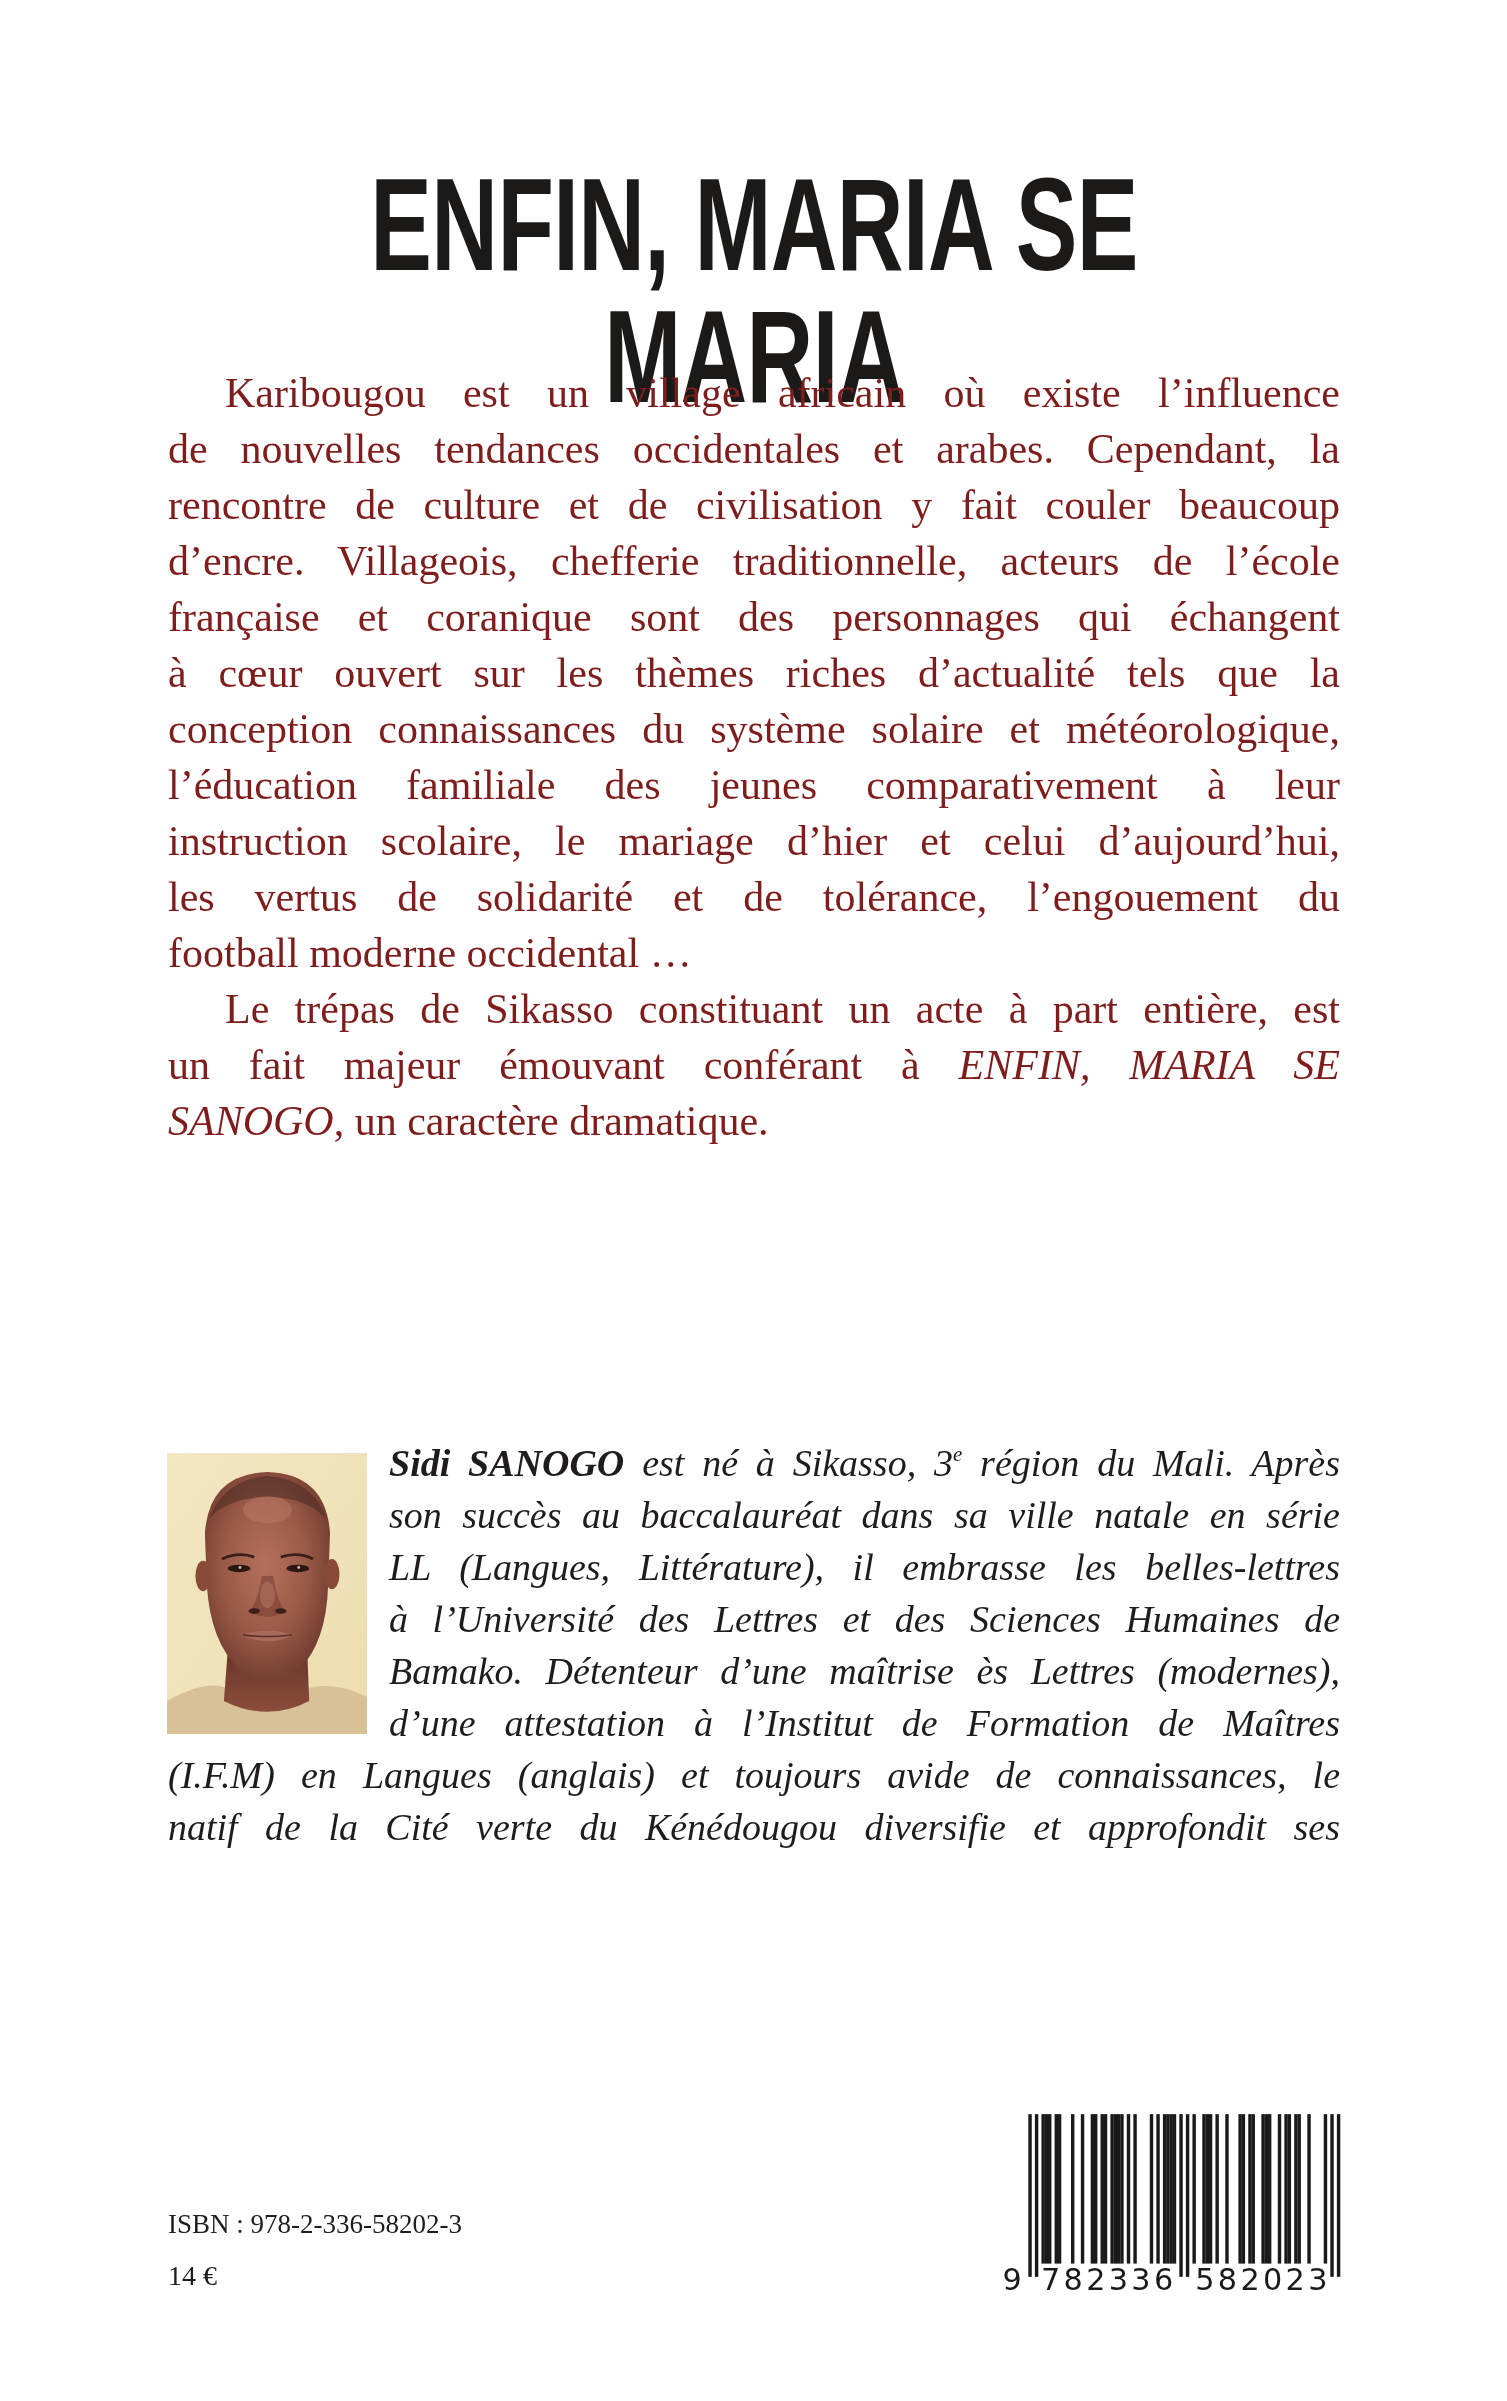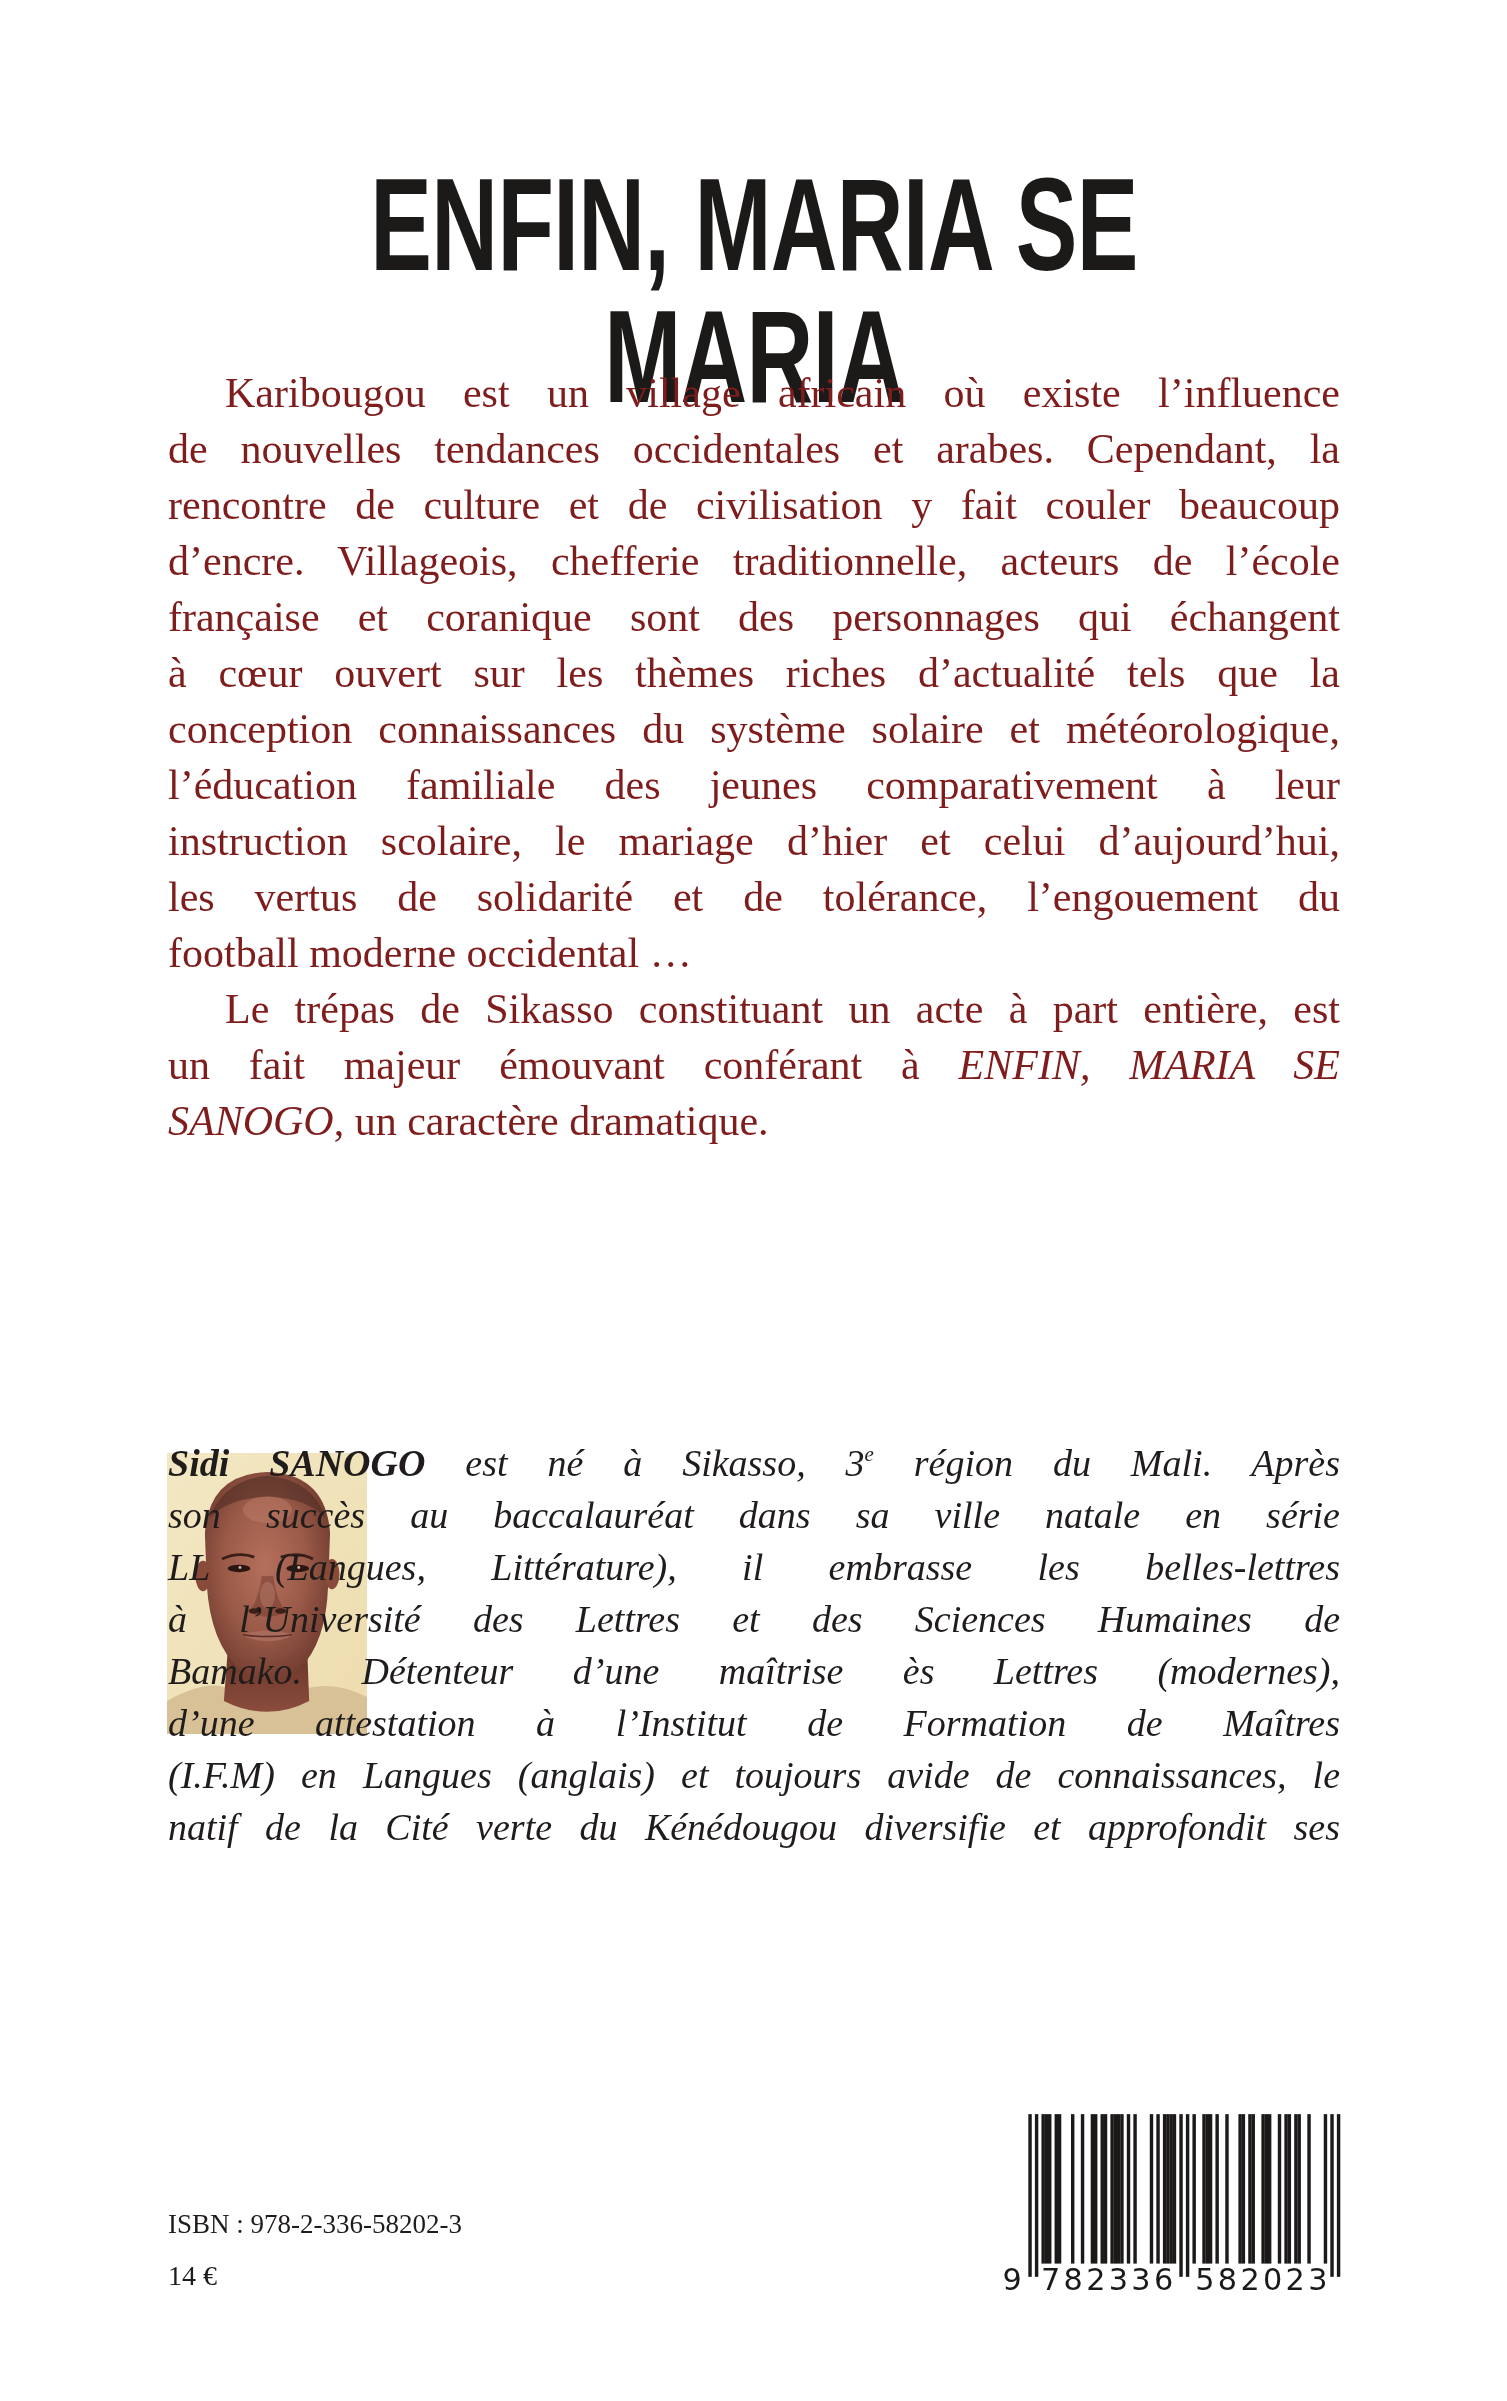--- a/index.html
+++ b/index.html
@@ -84,20 +84,21 @@
       line-height: 52px;
       color: #1f1c1b;
     }
     .bio .line {
       display: block;
       white-space: nowrap;
       text-align: justify;
       text-align-last: justify;
     }
     .bio .line.wrap {
+      margin-left: 221px;
     }
     .bio .line.last {
       text-align-last: left;
     }
     .bio .author-name {
       font-weight: bold;
       font-style: italic;
     }
     .bio sup {
       font-size: 21px;

